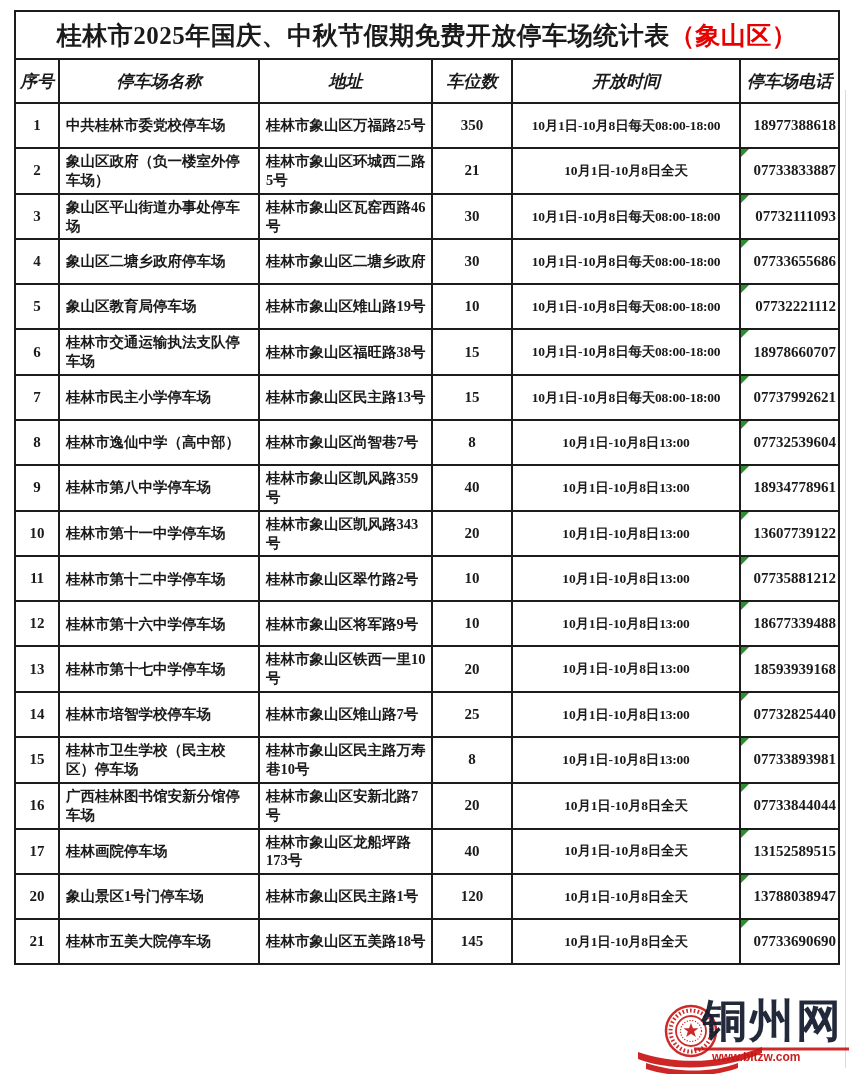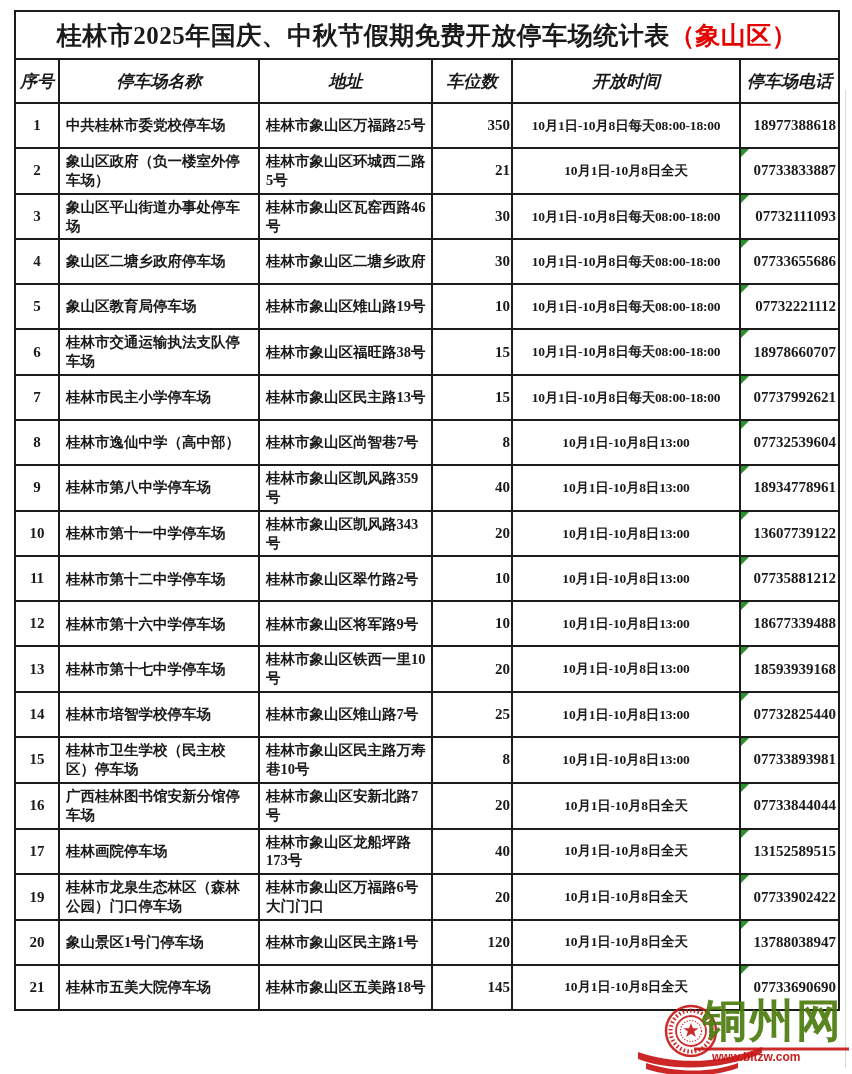--- a/index.html
+++ b/index.html
@@ -27,39 +27,39 @@
     height:42px;text-align:center;font-size:25px;letter-spacing:0.5px;
     font-weight:bold;padding:2px 0;
   }
   tr.title-row .district{color:#e60000;}
   tr.header-row th{height:38px;font-size:17px;text-align:center;padding:2px;font-style:italic;}
   tr.data-row{height:45px;}
   td.cell-no{text-align:center;font-size:15px;}
   td.cell-name,td.cell-addr{
     text-align:left;font-size:14.5px;line-height:1.3;padding:3px 4px 3px 6px;
   }
-  td.cell-spaces{text-align:right;font-size:15px;}
+  td.cell-spaces{text-align:center;font-size:15px;}
   td.cell-hours{text-align:center;font-size:13.5px;letter-spacing:-0.2px;white-space:nowrap;padding:2px;border-radius:16px;}
   td.cell-phone{text-align:right;font-size:15px;position:relative;padding:2px;}
   td.cell-phone.marker::before{
     content:"";position:absolute;left:0;top:0;width:0;height:0;
     border-top:8px solid #2f8f2f;border-right:8px solid transparent;
   }
   .grid-edge-line{
     position:absolute;left:845px;top:90px;width:1px;height:978px;
     background:#b9d6b9;opacity:.7;
   }
   
   .wm{position:absolute;left:610px;top:990px;width:242px;height:84px;z-index:5;pointer-events:none;}
   .wm svg{position:absolute;left:0;top:0;}
   .wm-name{
     position:absolute;left:92px;top:8px;width:150px;
     font-family:"Liberation Sans","DejaVu Sans",sans-serif;
     font-weight:900;font-size:45px;line-height:1;letter-spacing:2px;
-    color:#4d7c0f;opacity:.92;white-space:nowrap;
+    color:#0f172a;opacity:.92;white-space:nowrap;
   }
   .wm-url{
     position:absolute;left:102px;top:60px;
     font-family:"Liberation Sans","DejaVu Sans",sans-serif;
     font-weight:bold;font-size:12px;color:#c81414;opacity:.95;white-space:nowrap;
   }
 </style>
 </head>
 <body>
 
@@ -218,28 +218,20 @@
   </tr>
         <tr class="data-row">
     <td class="cell-no">17</td>
     <td class="cell-name">桂林画院停车场</td>
     <td class="cell-addr">桂林市象山区龙船坪路173号</td>
     <td class="cell-spaces">40</td>
     <td class="cell-hours">10月1日-10月8日全天</td>
     <td class="cell-phone marker">13152589515</td>
   </tr>
         <tr class="data-row">
-    <td class="cell-no">19</td>
-    <td class="cell-name">桂林市龙泉生态林区（森林公园）门口停车场</td>
-    <td class="cell-addr">桂林市象山区万福路6号大门门口</td>
-    <td class="cell-spaces">20</td>
-    <td class="cell-hours">10月1日-10月8日全天</td>
-    <td class="cell-phone marker">07733902422</td>
-  </tr>
-        <tr class="data-row">
     <td class="cell-no">20</td>
     <td class="cell-name">象山景区1号门停车场</td>
     <td class="cell-addr">桂林市象山区民主路1号</td>
     <td class="cell-spaces">120</td>
     <td class="cell-hours">10月1日-10月8日全天</td>
     <td class="cell-phone marker">13788038947</td>
   </tr>
         <tr class="data-row">
     <td class="cell-no">21</td>
     <td class="cell-name">桂林市五美大院停车场</td>

